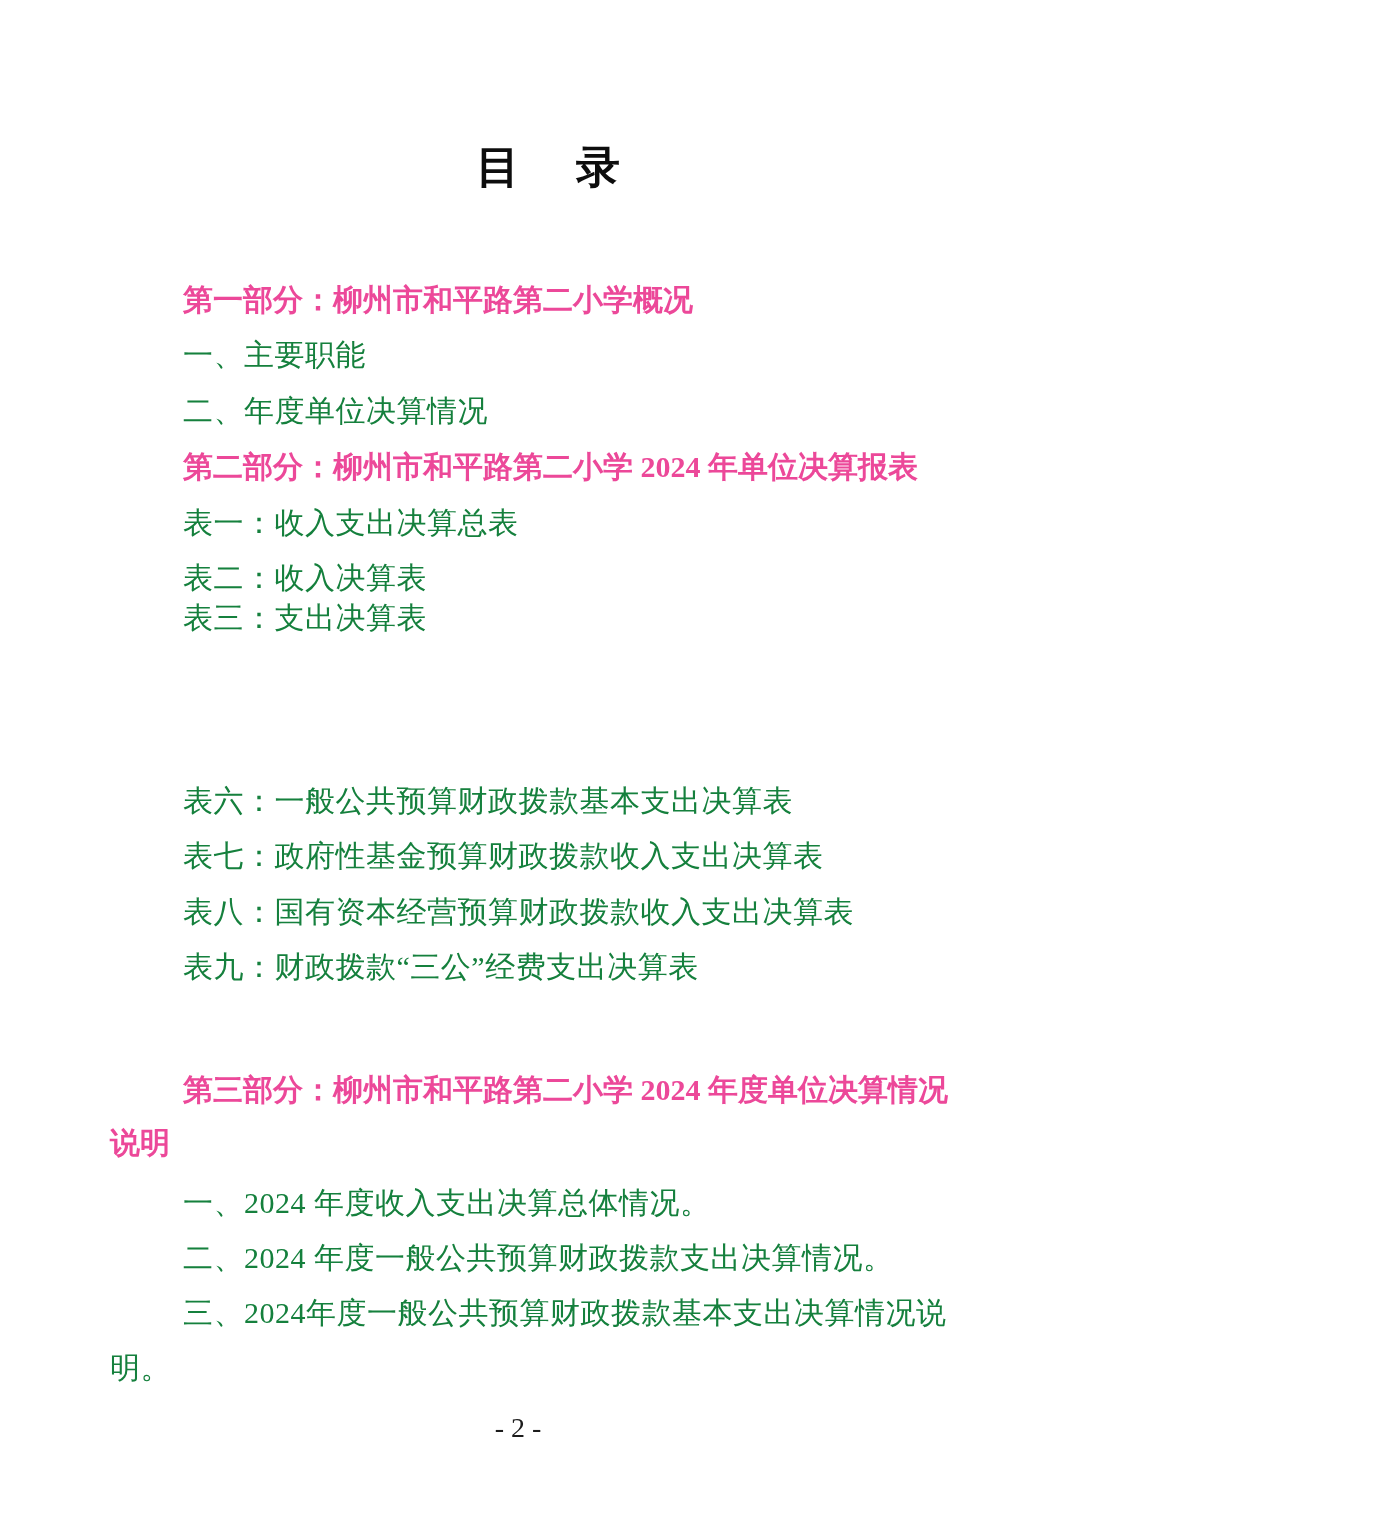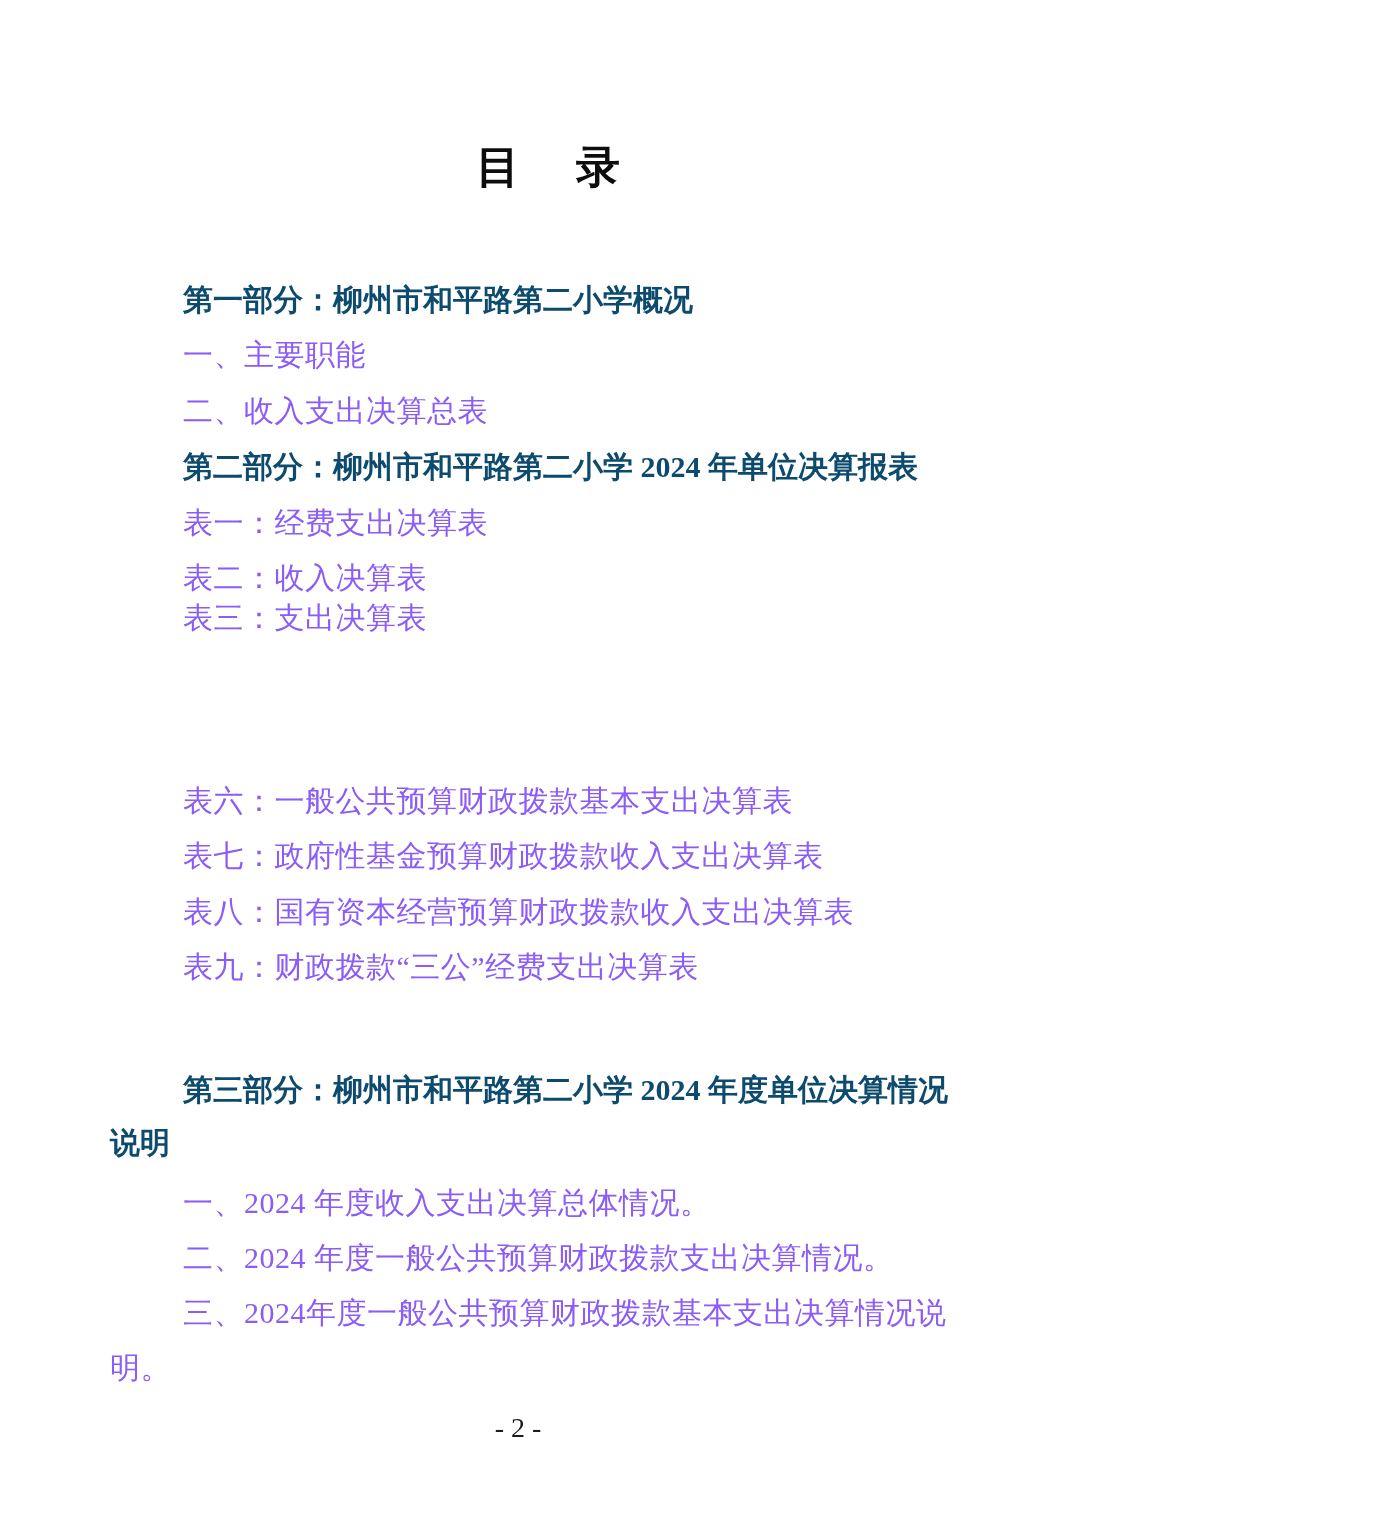--- a/index.html
+++ b/index.html
@@ -31,26 +31,26 @@
   }
   .line {
     position: absolute;
     left: 183px;
     height: 44px;
     line-height: 44px;
     font-family: "Liberation Serif", "DejaVu Serif", serif;
     font-size: 30px;
     letter-spacing: 0.5px;
     white-space: pre;
-    color: #8b5cf6;
+    color: #15803d;
   }
   .line.bold {
     font-weight: bold;
     letter-spacing: 0px;
-    color: #0c4a6e;
+    color: #ec4899;
     font-family: Liberation Serif, serif;
   }
   .line.cont {
     left: 110px;
   }
   .page-number {
     position: absolute;
     left: 518px;
     top: 1411px;
     transform: translateX(-50%);
@@ -64,24 +64,24 @@
 </style>
 </head>
 <body>
 
 <div class="page">
 
   <div class="doc-title">目　录</div>
 
   <div class="line bold" style="top:278px">第一部分：柳州市和平路第二小学概况</div>
   <div class="line" style="top:333px">一、主要职能</div>
-  <div class="line" style="top:389px">二、收入支出决算总表</div>
+  <div class="line" style="top:389px">二、年度单位决算情况</div>
 
   <div class="line bold" style="top:445px">第二部分：柳州市和平路第二小学 2024 年单位决算报表</div>
-  <div class="line" style="top:501px">表一：经费支出决算表</div>
+  <div class="line" style="top:501px">表一：收入支出决算总表</div>
   <div class="line" style="top:556px">表二：收入决算表</div>
   <div class="line" style="top:596px">表三：支出决算表</div>
   <div class="line" style="top:779px">表六：一般公共预算财政拨款基本支出决算表</div>
   <div class="line" style="top:834px">表七：政府性基金预算财政拨款收入支出决算表</div>
   <div class="line" style="top:890px">表八：国有资本经营预算财政拨款收入支出决算表</div>
   <div class="line" style="top:945px">表九：财政拨款“三公”经费支出决算表</div>
 
   <div class="line bold" style="top:1068px">第三部分：柳州市和平路第二小学 2024 年度单位决算情况</div>
   <div class="line bold cont" style="top:1121px">说明</div>
   <div class="line" style="top:1181px">一、2024 年度收入支出决算总体情况。</div>

